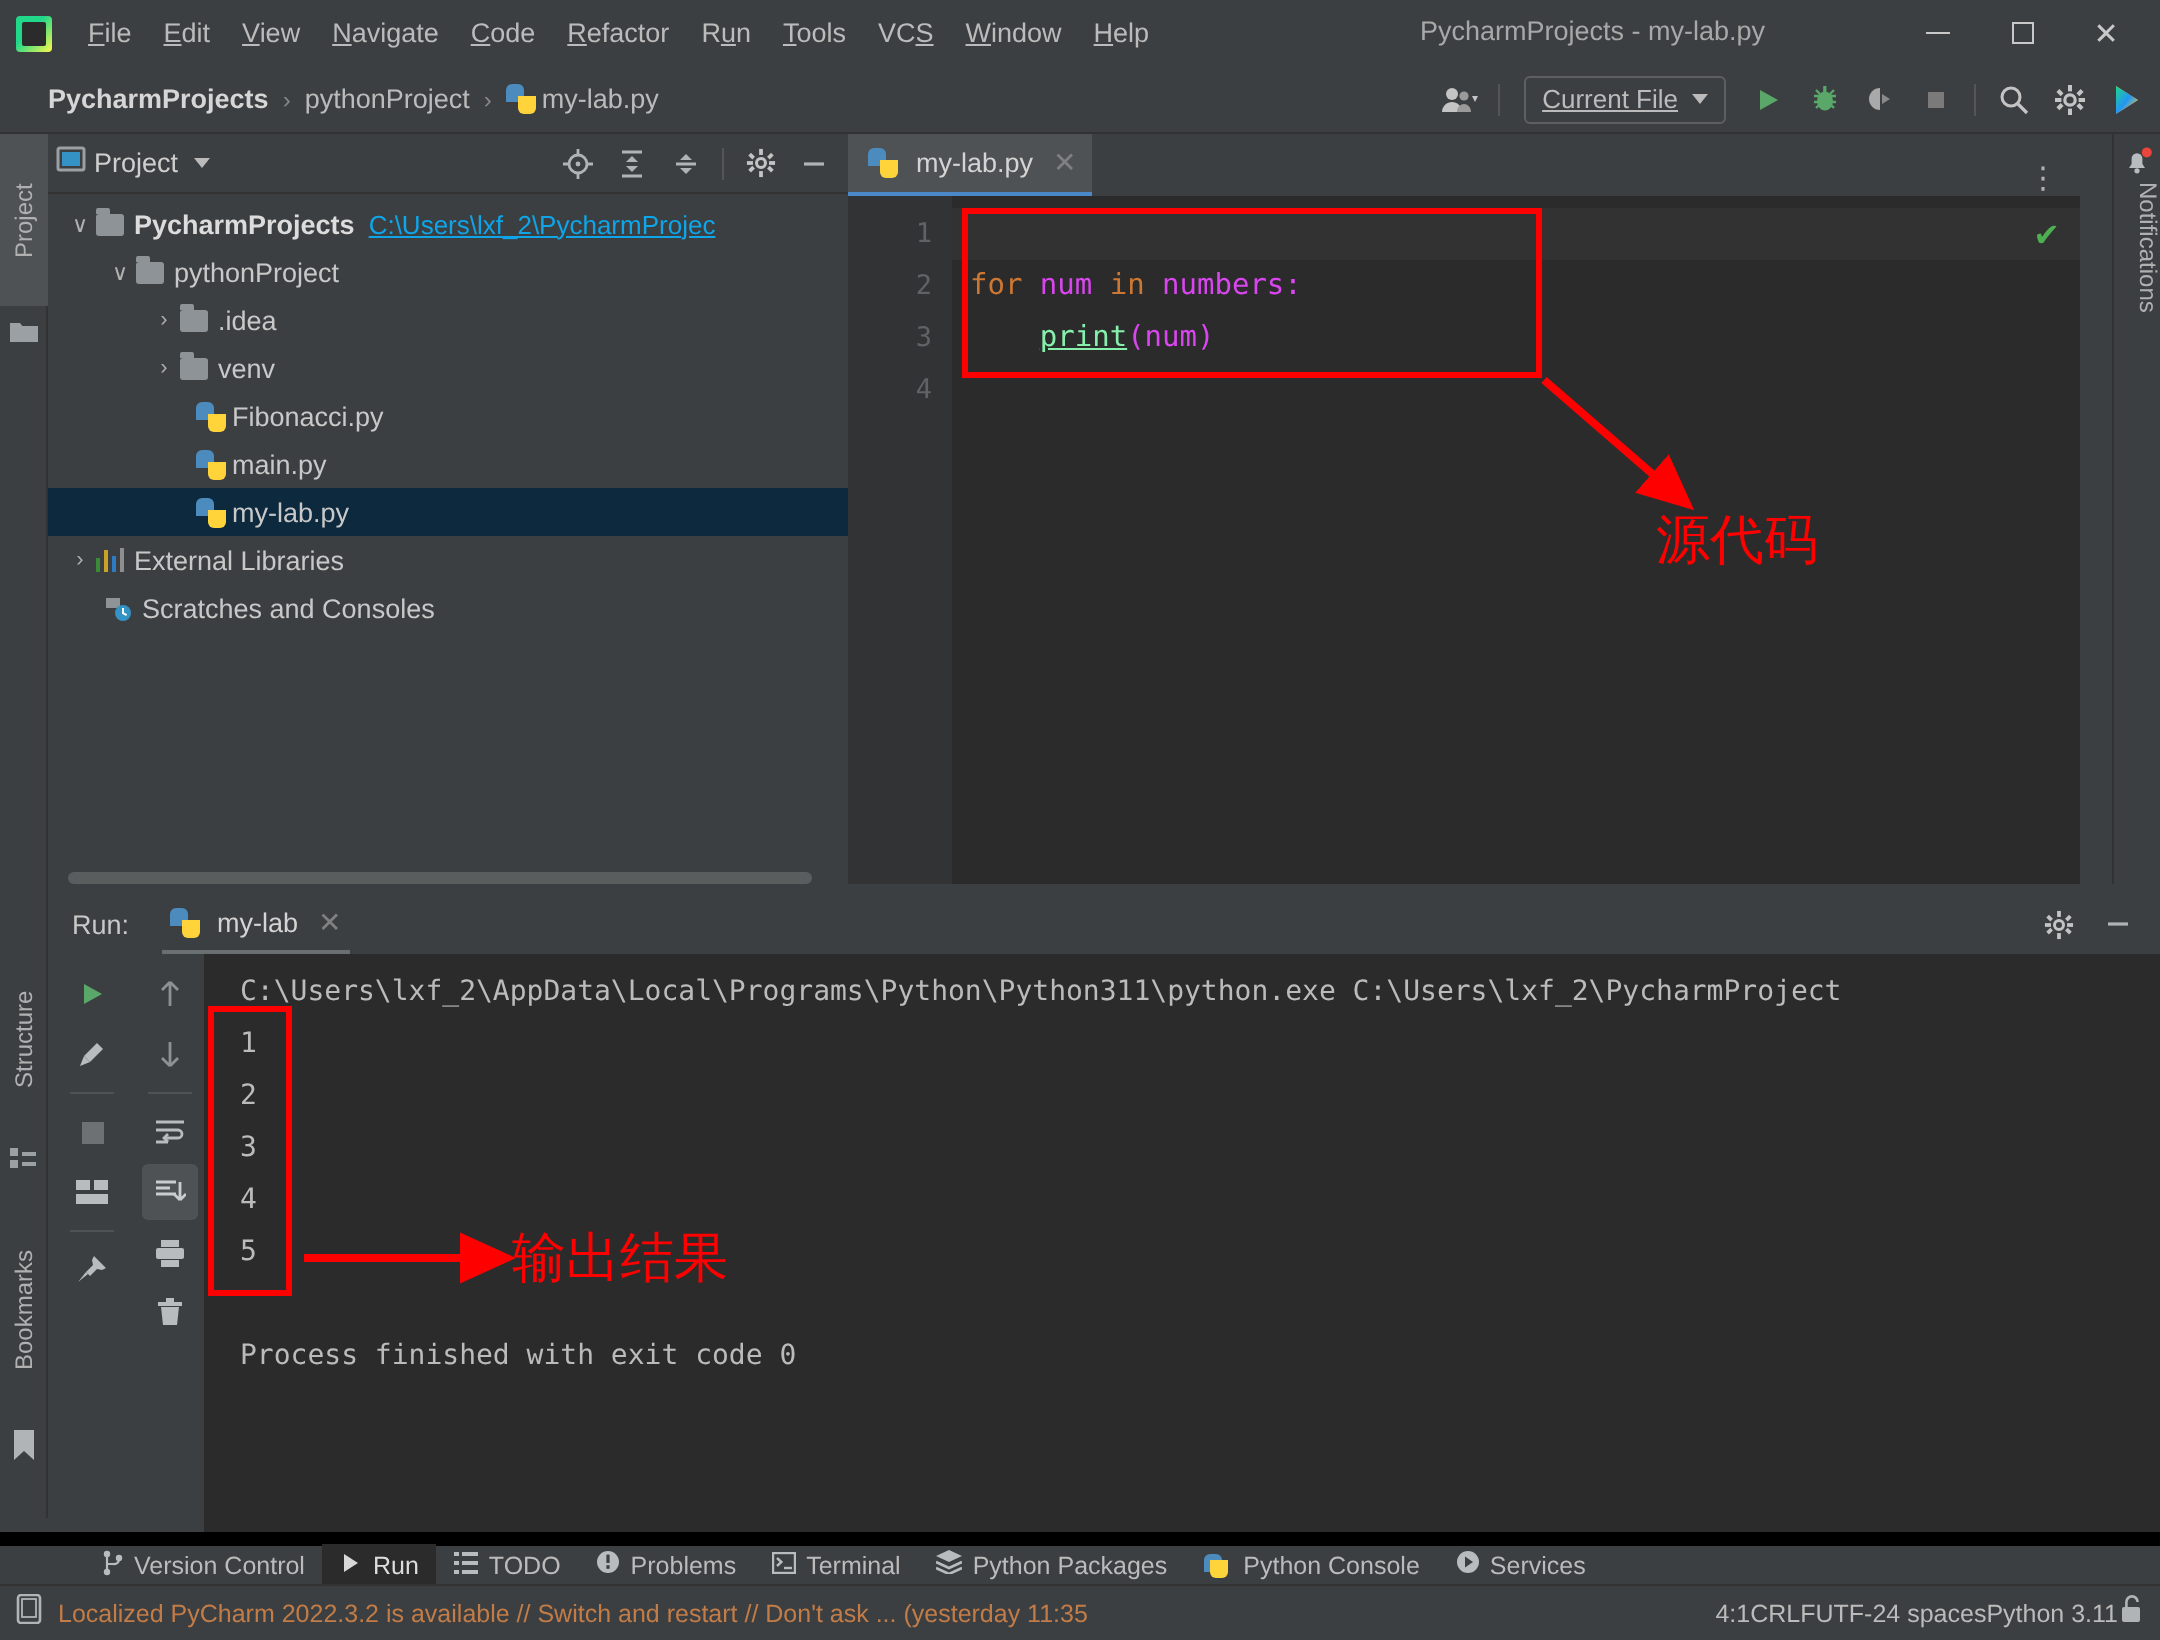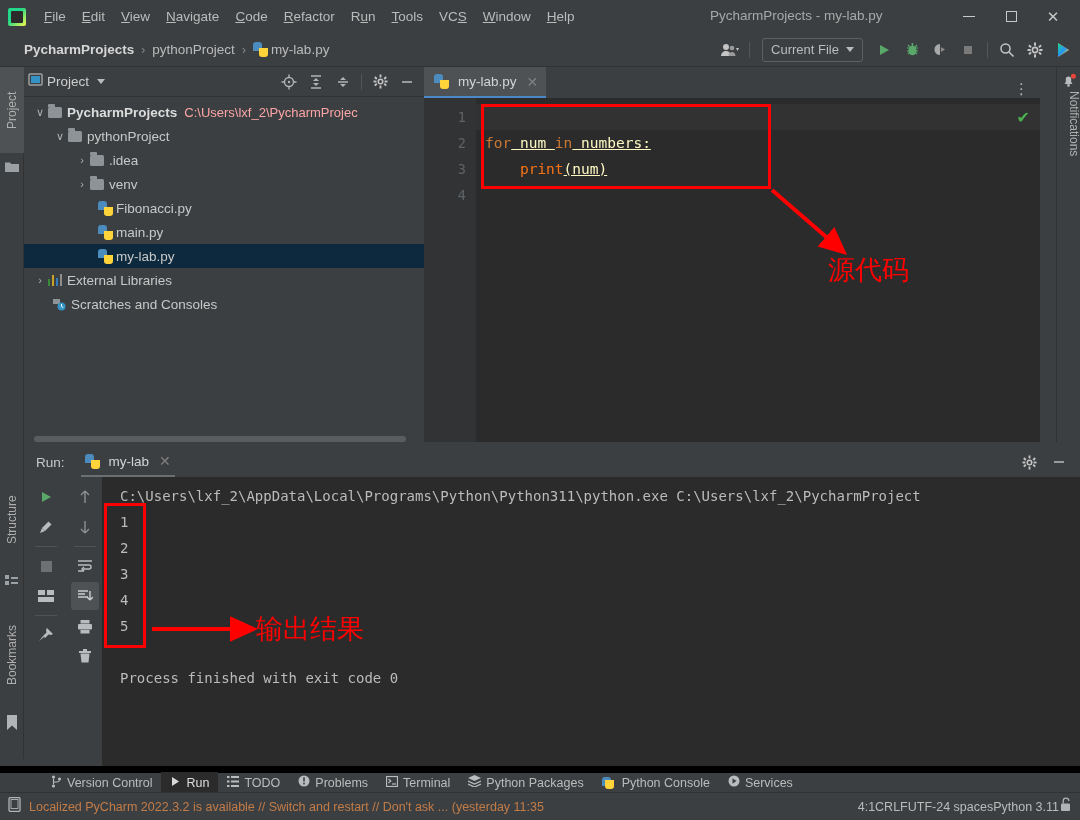--- a/index.html
+++ b/index.html
@@ -65,21 +65,21 @@
     background:#ffd43b; border-radius: 0 0 3px 3px;
   }
   .nav-right { position: absolute; right: 4px; display: flex; align-items: center; gap: 2px; }
   .icon-btn {
     width: 26px; height: 26px; display: flex; align-items: center; justify-content: center;
     cursor: default;
   }
   .sel-box {
     height: 24px; border: 1px solid #5e6060; border-radius: 3px; background: #3c3f41;
     display: flex; align-items: center; gap: 7px; padding: 0 8px; margin: 0 6px;
-    color: #bbbbbb; font-size: 13px;
+    color: #bbbbbb; font-size: 13px; text-decoration: underline;
   }
   .caret-dn { width:0;height:0;border-left:4px solid transparent;border-right:4px solid transparent;border-top:5px solid #bbb; }
   .vdiv { width:1px; height:16px; background:#555; margin:0 4px; }
 
   
   .left-strip {
     position: absolute; left: 0; top: 67px; width: 24px; height: 692px;
     background: #3c3f41; border-right: 1px solid #323232;
   }
   .vtab {
@@ -112,21 +112,21 @@
   .folder-ico {
     width: 14px; height: 11px; background: #8d9396; border-radius: 1.5px;
     margin-right: 5px; flex: 0 0 14px; position: relative;
   }
   .folder-ico::before {
     content:""; position:absolute; left:0; top:-3px; width:7px; height:3px;
     background:#8d9396; border-radius:1px 1px 0 0;
   }
   .lbl { color: #c8c8c8; }
   .lbl.bold { font-weight: bold; color: #dcdcdc; }
-  .path-hint { color: #fca5a5; margin-left: 7px; font-size: 13px; }
+  .path-hint { color: #0ea5e9; margin-left: 7px; font-size: 13px; text-decoration: underline; }
   .lib-ico { width:14px;height:12px;margin-right:5px;flex:0 0 14px;display:flex;align-items:flex-end;gap:1.5px; }
   .lib-ico i { width:2.5px; display:block; }
   .scratch-ico { width:14px;height:13px;margin-right:5px;flex:0 0 14px;position:relative; }
 
   
   .editor-area {
     position: absolute; left: 424px; top: 67px; width: 616px; height: 375px;
     background: #2b2b2b;
   }
   .tabbar { height: 31px; background: #3c3f41; display: flex; align-items: flex-end; }
@@ -142,24 +142,24 @@
     width: 52px; background: #313335; color: #606366; font-size: 13.5px;
     font-family: "DejaVu Sans Mono", monospace; padding-top: 6px; text-align: right;
     padding-right: 10px; flex: 0 0 52px;
   }
   .gutter div { height: 26px; line-height: 26px; }
   .code {
     flex: 1; padding-top: 6px; padding-left: 9px;
     font-family: "DejaVu Sans Mono", monospace; font-size: 14.5px;
   }
   .code div { height: 26px; line-height: 26px; white-space: pre; }
-  .c-id { color: #fef9c3; text-decoration: underline; }
+  .c-id { color: #d946ef; }
   .c-num { color: #6897bb; }
   .c-kw { color: #cc7832; }
-  .c-fn { color: #f97316; }
+  .c-fn { color: #86efac; text-decoration: underline; }
   .c-op { color: #a9b7c6; }
   .check-ok { position: absolute; right: 10px; top: 10px; color: #4caf50; font-size: 16px; }
   .caret-line { position:absolute; left:52px; top:6px; width:564px; height:26px; background:#323232; }
 
   
   .right-strip {
     position: absolute; right: 0; top: 67px; width: 24px; height: 375px;
     background: #3c3f41; border-left: 1px solid #323232;
   }
   .bell { position: relative; width: 16px; height: 16px; margin: 6px auto 2px; }

